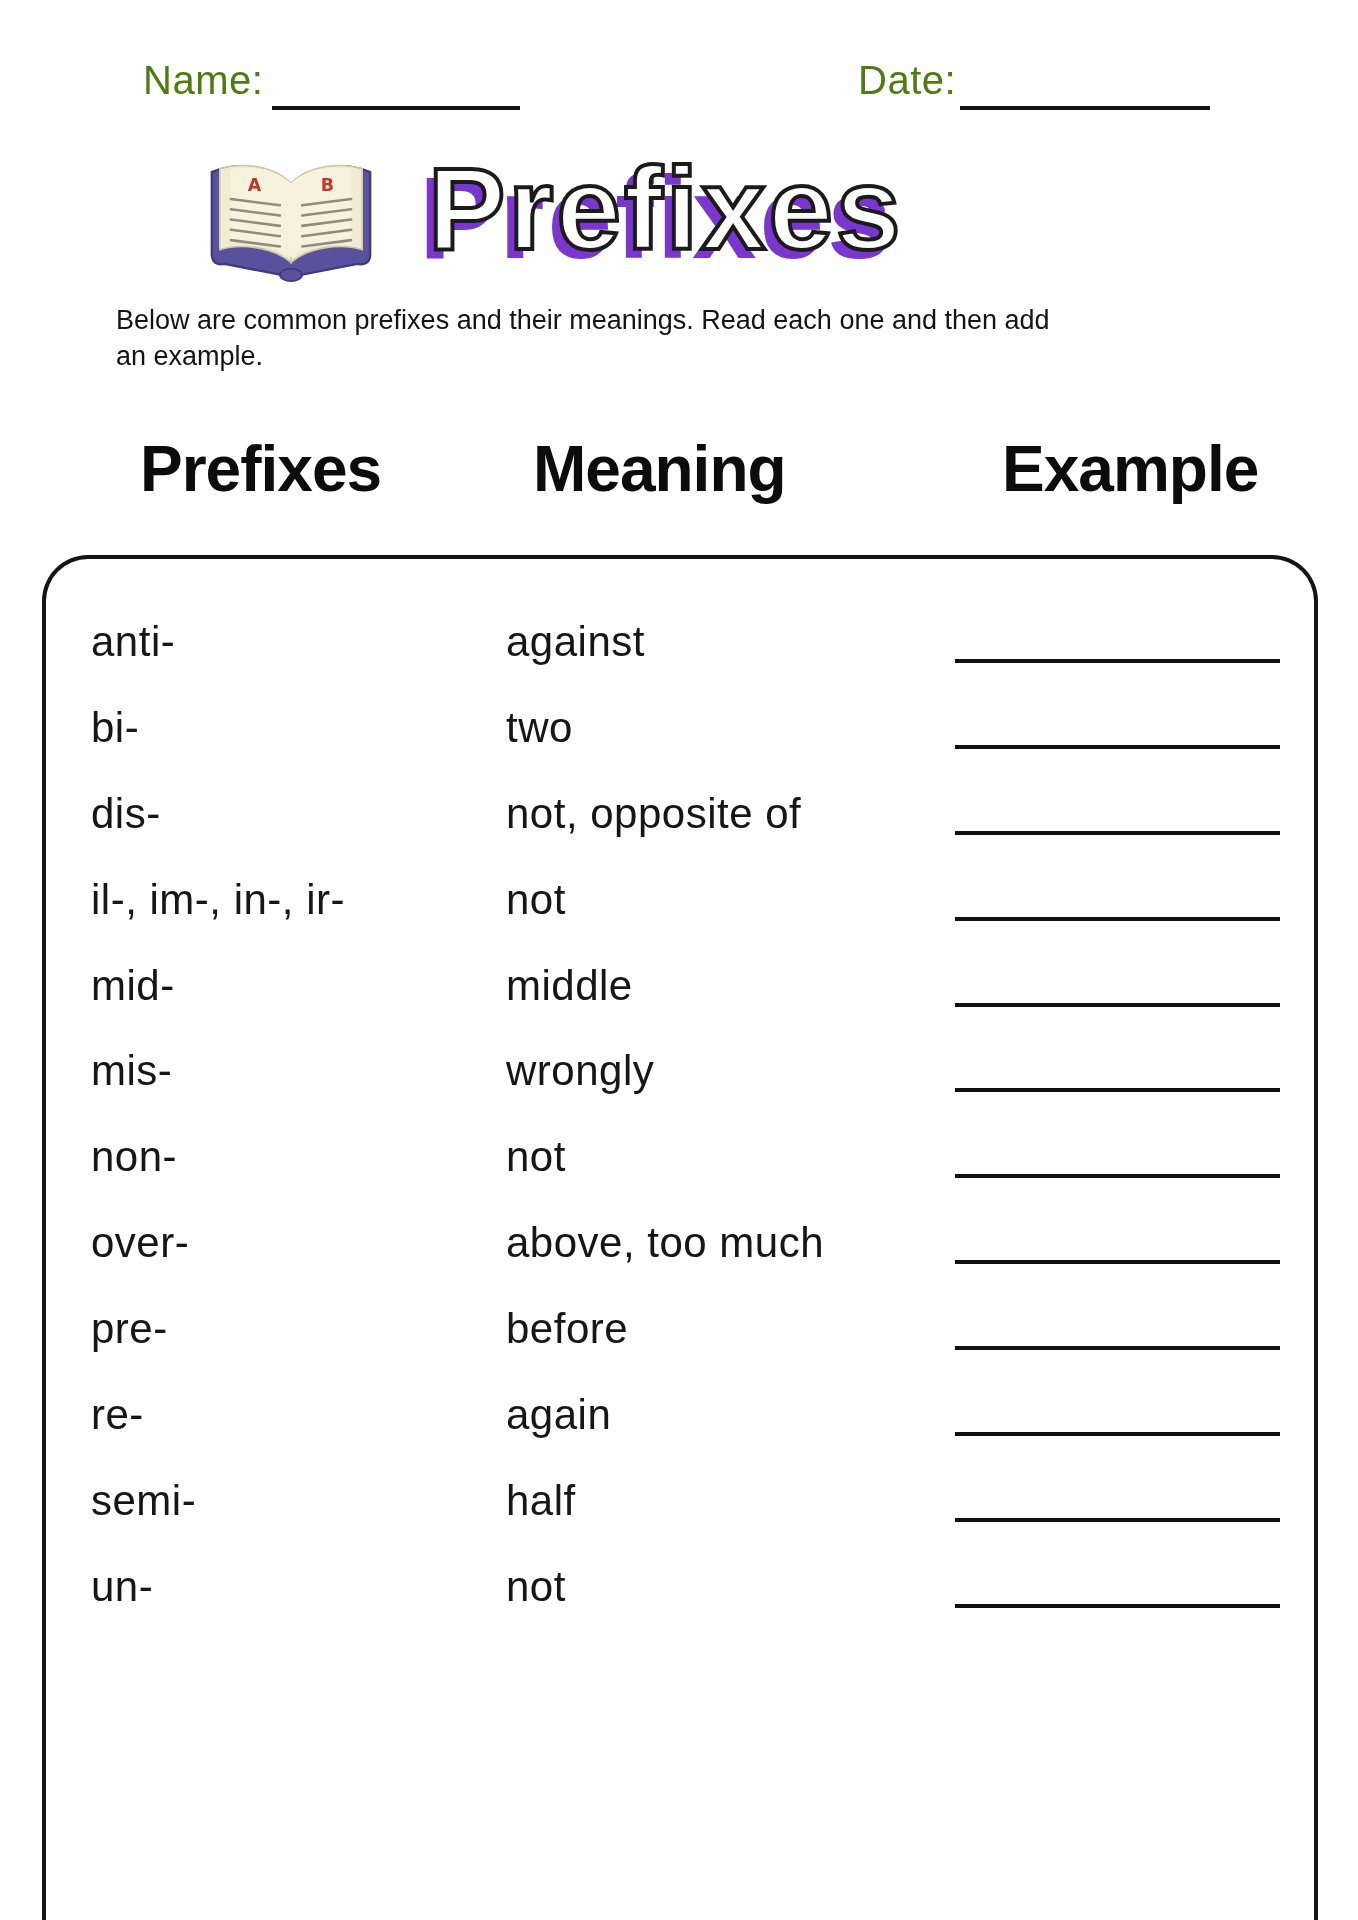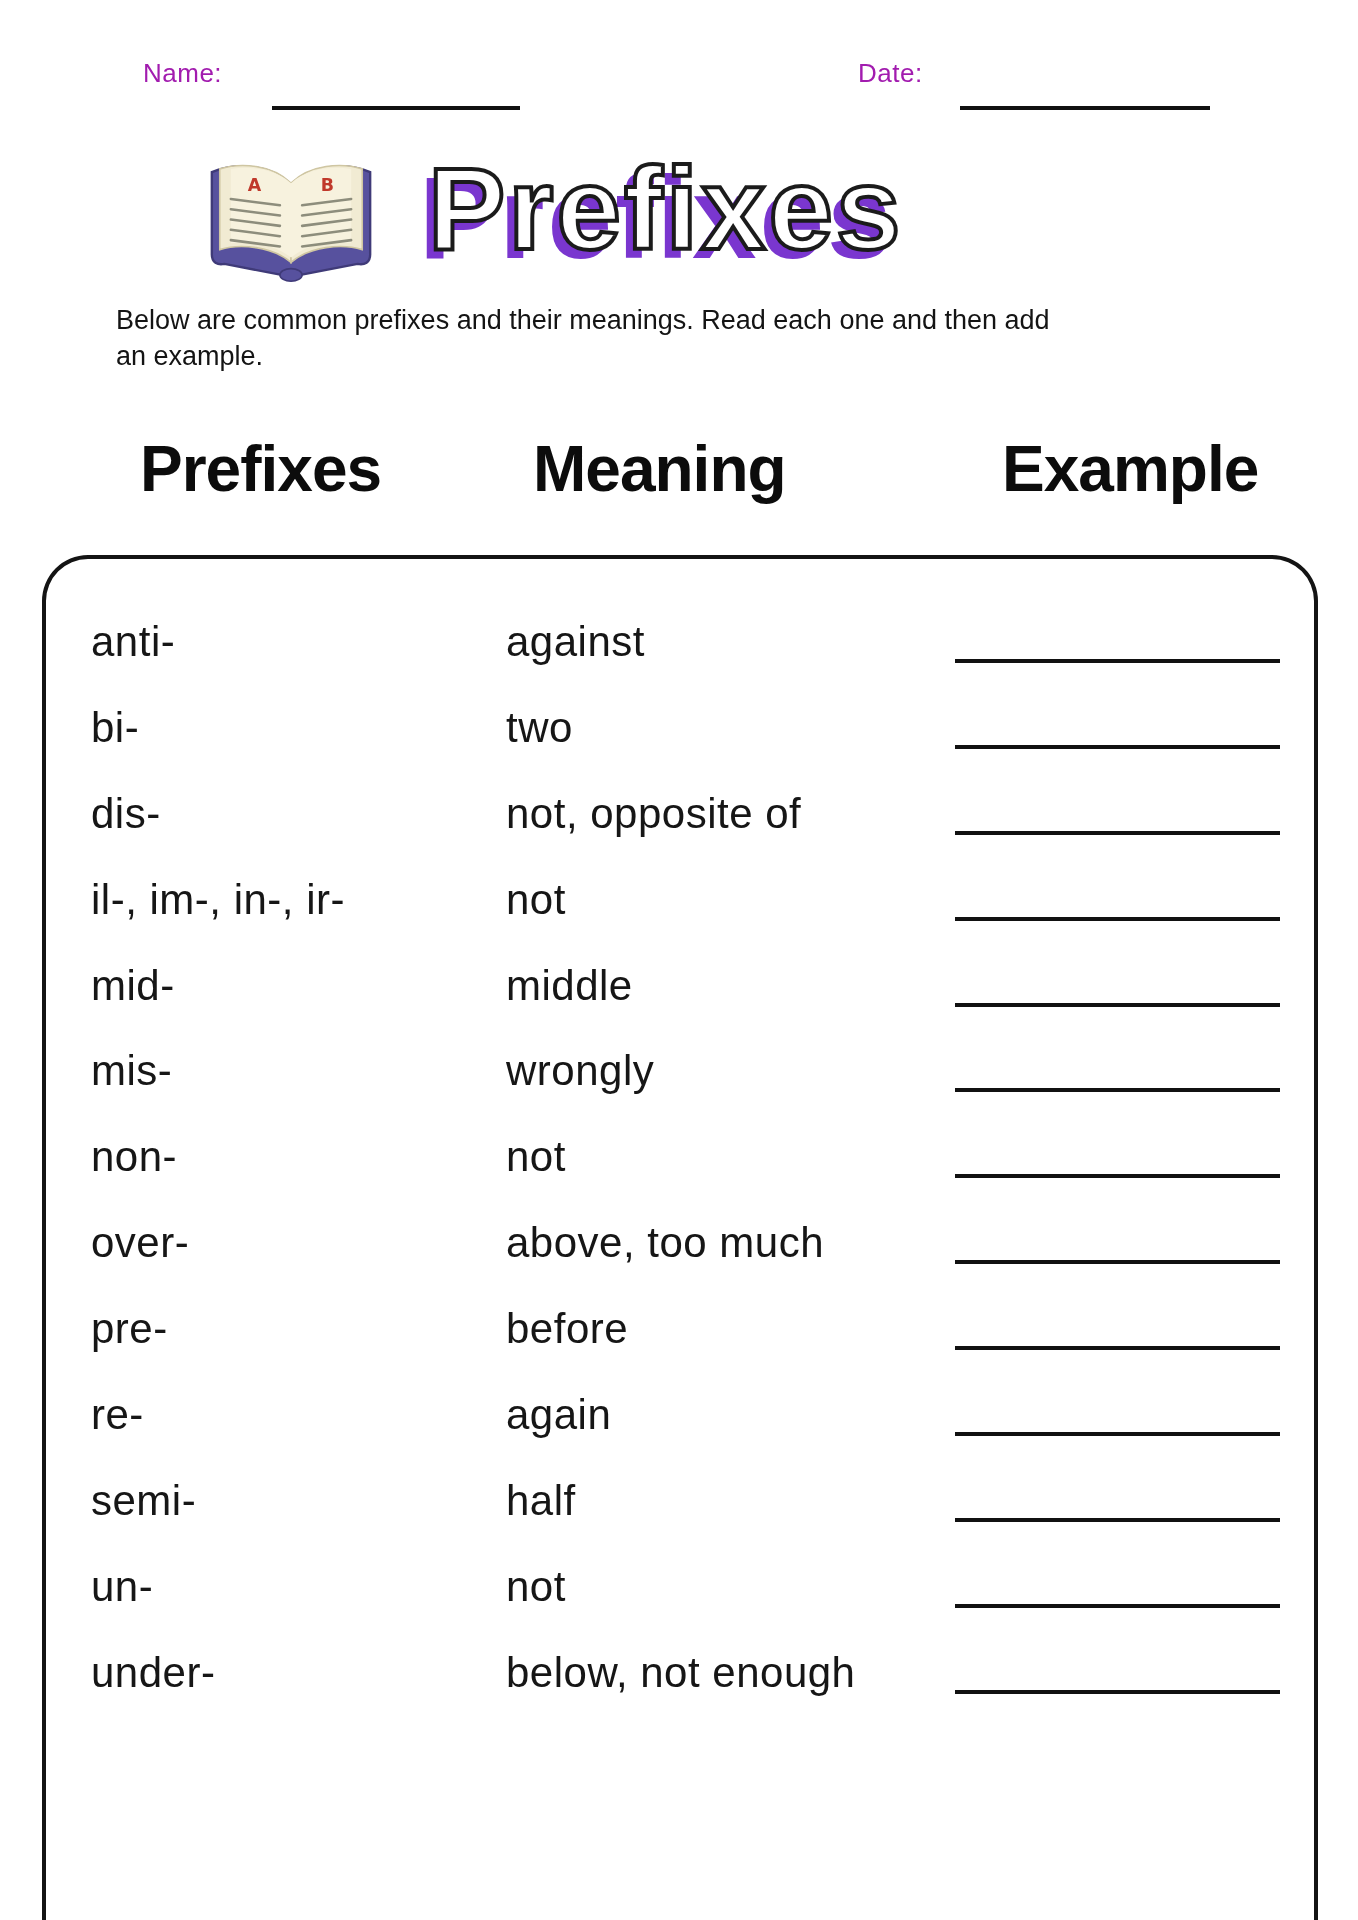--- a/index.html
+++ b/index.html
@@ -10,23 +10,23 @@
     height: 1920px;
     background: #ffffff;
     font-family: "Liberation Sans", sans-serif;
     color: #1a1a1a;
     overflow: hidden;
   }
 
   
   .field-label {
     position: absolute;
-    font-size: 26px;
+    font-size: 40px;
     letter-spacing: 0.5px;
-    color: #a21caf;
+    color: #4d7c0f;
   }
   .name-label { left: 143px; top: 58px; }
   .date-label { left: 858px; top: 58px; }
   .write-line {
     position: absolute;
     border-top: 4px solid #111;
     height: 0;
   }
   .name-line { left: 272px; top: 106px; width: 248px; }
   .date-line { left: 960px; top: 106px; width: 250px; }
@@ -227,21 +227,16 @@
     <div class="example-line"></div>
   </div>
 
 
   <div class="row">
     <span class="prefix">un-</span>
     <span class="meaning">not</span>
     <div class="example-line"></div>
   </div>
 
-  <div class="row">
-    <span class="prefix">under-</span>
-    <span class="meaning">below, not enough</span>
-    <div class="example-line"></div>
-  </div>
 </div>
   </div>
 
 </div>
 
 </body></html>

